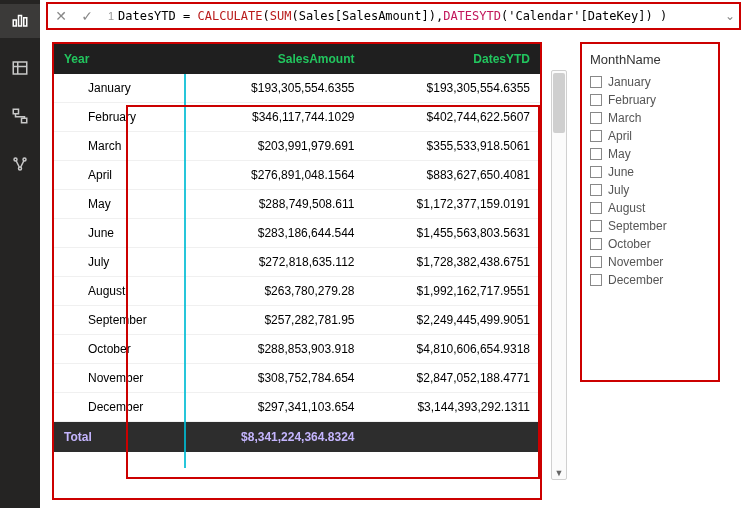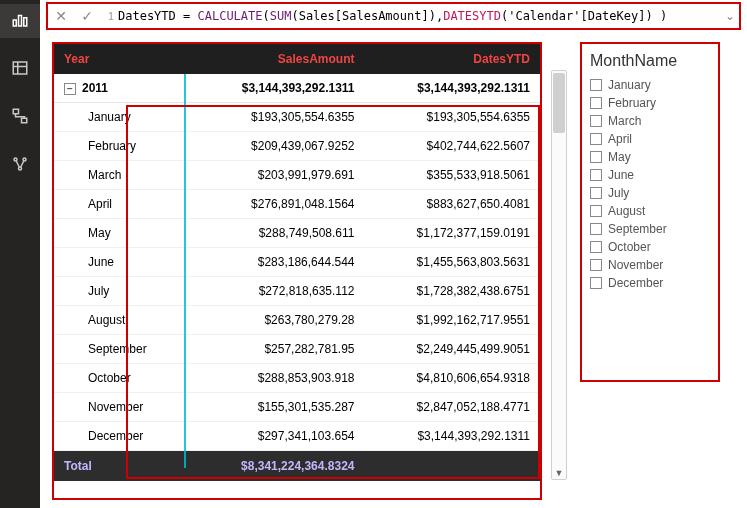--- a/index.html
+++ b/index.html
@@ -7,47 +7,47 @@
   .app { display: flex; height: 508px; }
   .siderail { width: 40px; background: #252423; display: flex; flex-direction: column; align-items: center; padding-top: 4px; gap: 14px; }
   .siderail .rail-item { width: 40px; height: 34px; display:flex; align-items:center; justify-content:center; color:#c8c8c8; cursor:pointer; }
   .siderail .rail-item.active { background:#3b3a39; color:#fff; }
   .siderail svg { width:18px; height:18px; }
   .main { flex:1; display:flex; flex-direction:column; }
   .formula-bar { display:flex; align-items:center; height:28px; border:2px solid #c00; margin:2px 6px 0 6px; background:#fff; }
   .formula-bar .fb-btn { width:26px; display:flex; align-items:center; justify-content:center; color:#888; font-size:14px; }
   .formula-bar .fb-line { width:18px; color:#999; font-size:11px; text-align:right; padding-right:4px; }
   .formula-bar .fb-code { flex:1; font-family: Consolas, monospace; font-size:12px; white-space:nowrap; overflow:hidden; }
-  .fb-code .kw1 { color:#701a75; }
+  .fb-code .kw1 { color:#b91c1c; }
   .fb-code .kw2 { color:#c2185b; }
   .fb-caret { width:18px; color:#888; display:flex; align-items:center; justify-content:center; }
 
   .content { flex:1; display:flex; padding:12px 8px 8px 12px; gap:6px; overflow:hidden; }
   .table-box { border:2px solid #c00; position:relative; width:490px; }
   .tb { border-collapse:collapse; width:100%; font-size:12px; }
-  .tb th { background:#1f1f1f; color:#ef4444; font-weight:600; text-align:left; padding:8px 10px; border:0; }
+  .tb th { background:#1f1f1f; color:#22c55e; font-weight:600; text-align:left; padding:8px 10px; border:0; }
   .tb td { padding:7px 10px; border:0; }
   .tb tr.head2 td { background:#fff; font-weight:700; border-bottom:1px solid #e6e6e6; }
   .tb tr.data td { background:#fff; font-weight:400; border-bottom:1px solid #f0f0f0; }
   .tb tr.total td { background:#2d2d2d; color:#c4b5fd; font-weight:700; padding:8px 10px; }
   .tb td:nth-child(2), .tb td:nth-child(3) { text-align:right; }
   .tb th:nth-child(2), .tb th:nth-child(3) { text-align:right; }
   .expander { display:inline-block; width:12px; height:12px; border:1px solid #888; margin-right:6px; text-align:center; line-height:10px; font-size:10px; color:#555; vertical-align:middle; }
   .month-indent { padding-left:34px !important; }
   .inner-red { position:absolute; left:72px; top:61px; width:414px; height:374px; border:2px solid #c00; pointer-events:none; }
   .v-cyan { position:absolute; left:130px; top:30px; bottom:30px; width:2px; background:#00bcd4; opacity:.85; pointer-events:none; }
 
   .scroll-wrap { width:22px; display:flex; flex-direction:column; align-items:center; padding-top:28px; }
   .scrollbar { width:16px; height:410px; border:1px solid #d0d0d0; background:#fbfbfb; position:relative; border-radius:2px; }
   .scrollbar .thumb { position:absolute; top:2px; left:1px; right:1px; height:60px; background:#cfcfcf; border-radius:2px;}
   .scrollbar .arr { position:absolute; left:0; right:0; height:14px; display:flex;align-items:center;justify-content:center;font-size:9px;color:#666;}
   .scrollbar .arr.up{top:-1px;} .scrollbar .arr.dn{bottom:-1px;}
 
   .slicer { width:140px; border:2px solid #c00; padding:6px 8px 10px 8px; margin-left:4px; height:340px; }
-  .slicer .sl-title { font-size:16px; font-weight:400; color:#333; padding:2px 0 6px 0; }
+  .slicer .sl-title { font-size:13px; font-weight:400; color:#333; padding:2px 0 6px 0; }
   .slicer .sl-item { display:flex; align-items:center; gap:6px; padding:2px 0; color:#555; font-size:12px; cursor:pointer;}
   .slicer .cb { width:12px; height:12px; border:1px solid #888; display:inline-block; }
 </style>
 </head>
 <body>
 
 <div class="app">
 
   <div class="siderail">
     <div class="rail-item active">
@@ -109,35 +109,30 @@
     <div class="content">
 
       <div class="table-box">
         <table class="tb">
           <tbody>
               <tr>
             <th>Year</th>
             <th>SalesAmount</th>
             <th>DatesYTD</th>
           </tr>
-          <tr class="head2">
-            <td><span class="expander">−</span><span>2011</span></td>
-            <td>$3,144,393,292.1311</td>
-            <td>$3,144,393,292.1311</td>
-          </tr>
           </tbody>
             <tbody id="month-rows">
               <tr class="data">
                 <td class="month-indent">January</td>
                 <td>$193,305,554.6355</td>
                 <td>$193,305,554.6355</td>
               </tr>
               <tr class="data">
                 <td class="month-indent">February</td>
-                <td>$209,439,067.9252</td>
+                <td>$346,117,744.1029</td>
                 <td>$402,744,622.5607</td>
               </tr>
               <tr class="data">
                 <td class="month-indent">March</td>
                 <td>$203,991,979.691</td>
                 <td>$355,533,918.5061</td>
               </tr>
               <tr class="data">
                 <td class="month-indent">April</td>
                 <td>$276,891,048.1564</td>
@@ -168,21 +163,21 @@
                 <td>$257,282,781.95</td>
                 <td>$2,249,445,499.9051</td>
               </tr>
               <tr class="data">
                 <td class="month-indent">October</td>
                 <td>$288,853,903.918</td>
                 <td>$4,810,606,654.9318</td>
               </tr>
               <tr class="data">
                 <td class="month-indent">November</td>
-                <td>$155,301,535.287</td>
+                <td>$308,752,784.654</td>
                 <td>$2,847,052,188.4771</td>
               </tr>
               <tr class="data">
                 <td class="month-indent">December</td>
                 <td>$297,341,103.654</td>
                 <td>$3,144,393,292.1311</td>
               </tr>
             </tbody>
           <tbody>
               <tr class="total">

